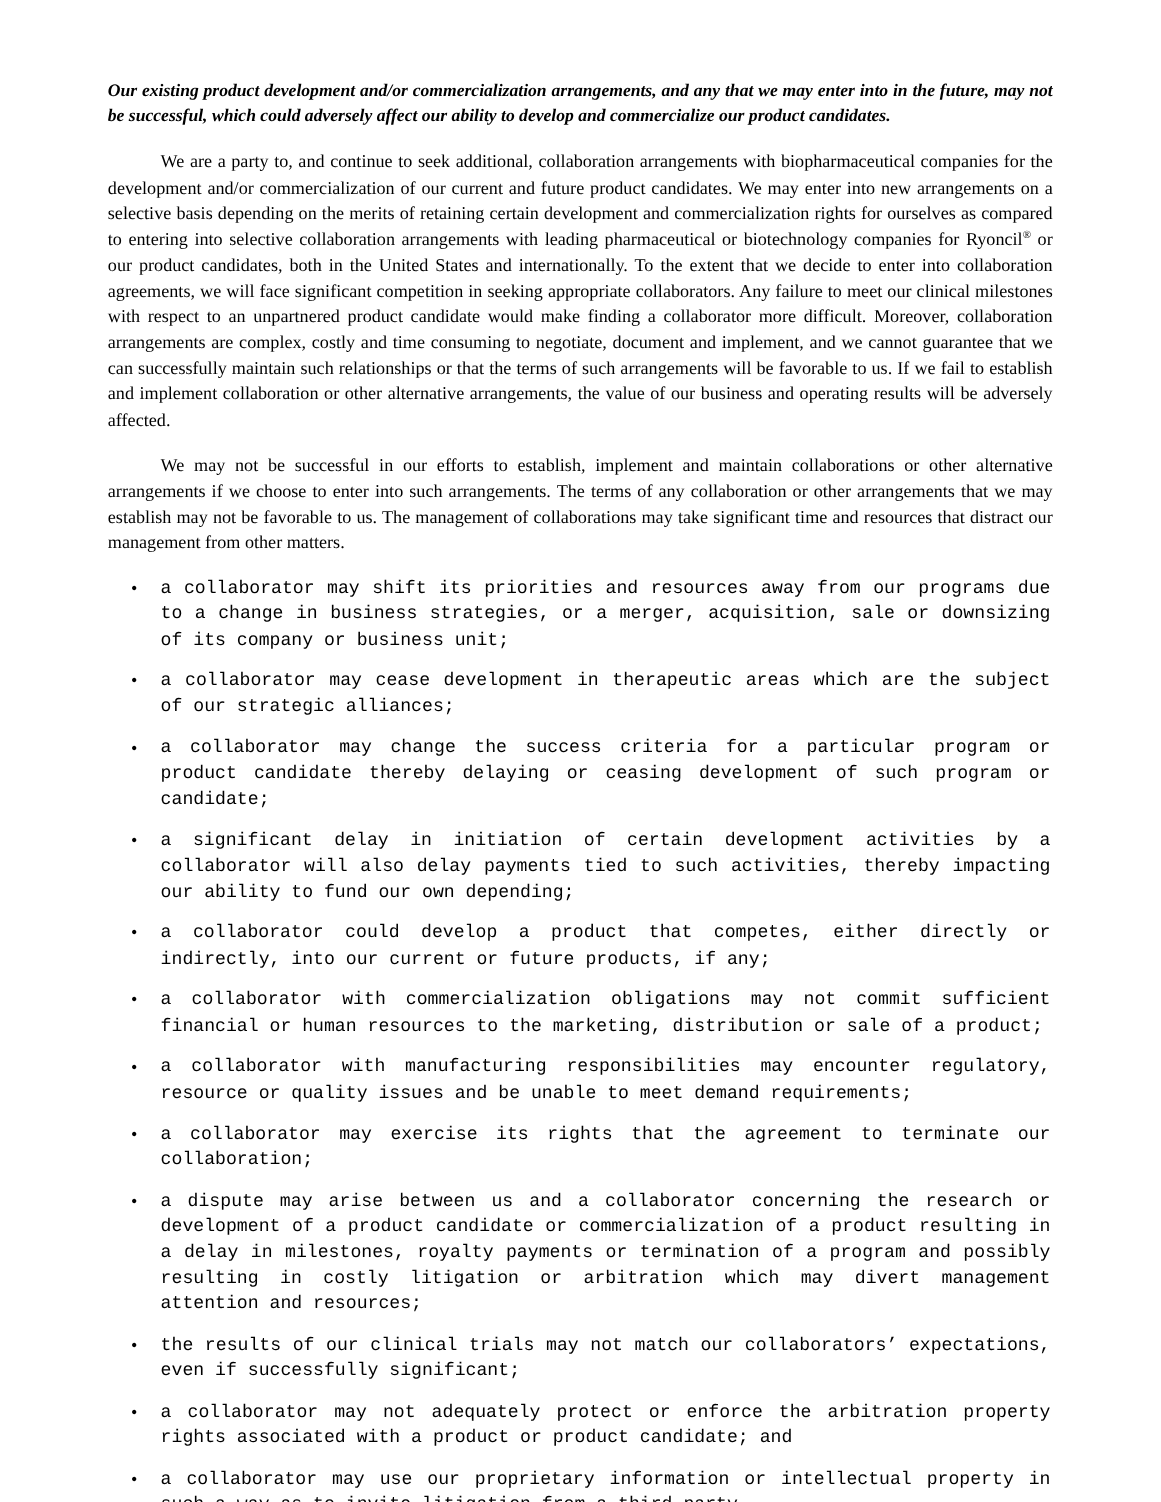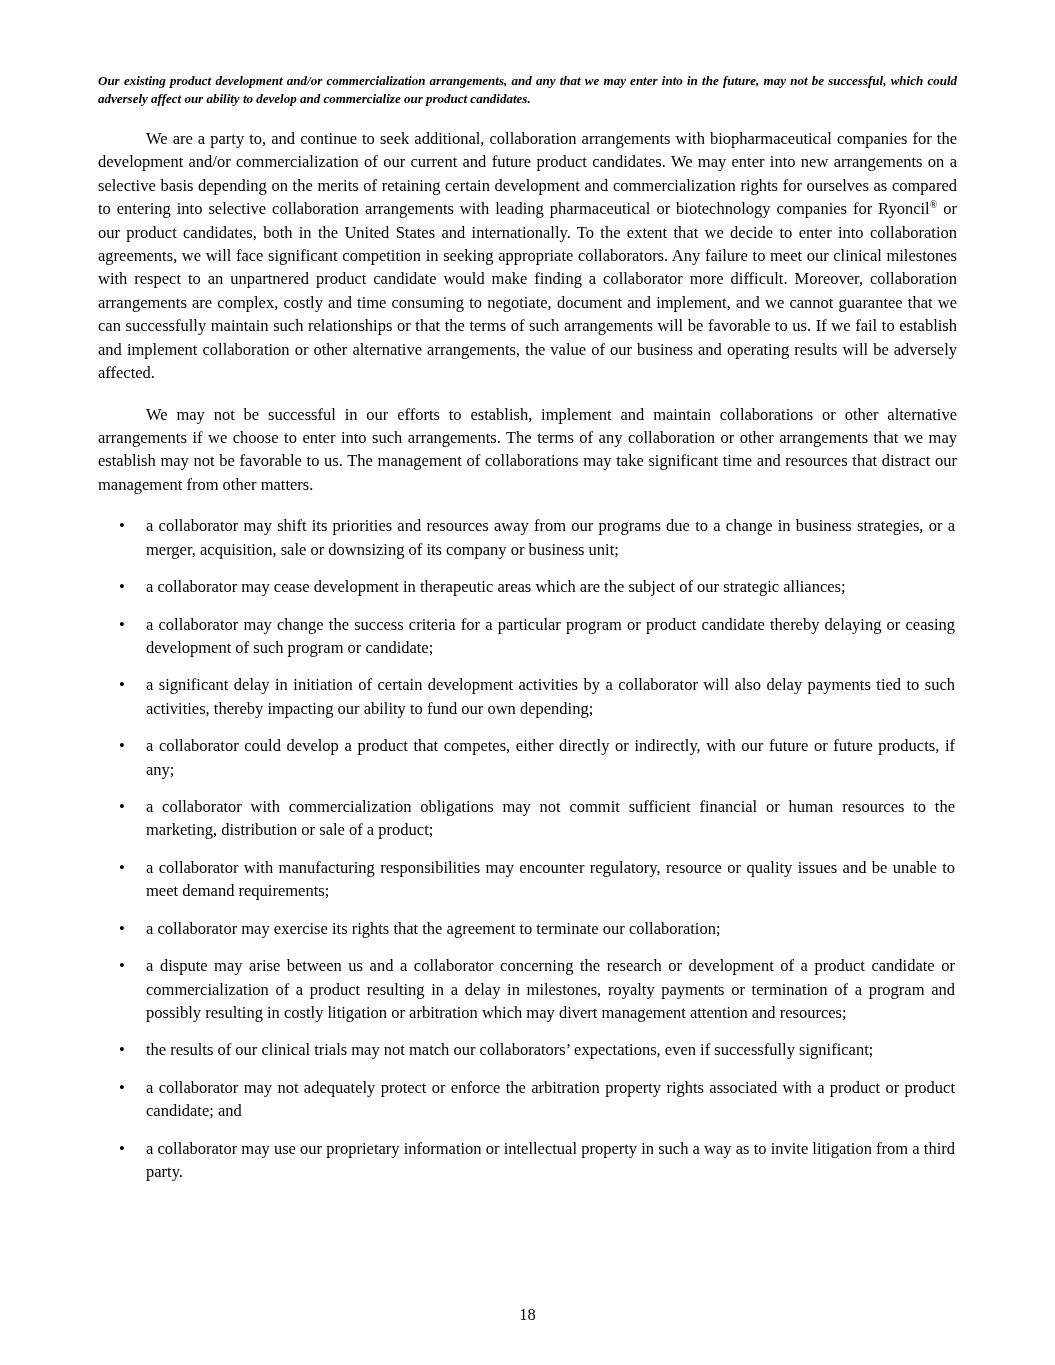--- a/index.html
+++ b/index.html
@@ -17,21 +17,21 @@
   .page {
     width: 1055px;
     min-height: 1365px;
     box-sizing: border-box;
     padding: 72px 98px 40px 98px;
     position: relative;
   }
   .doc-heading {
     font-weight: bold;
     font-style: italic;
-    font-size: 13px;
+    font-size: 16px;
     line-height: 1.42;
     text-align: justify;
     text-justify: inter-word;
     margin: 0 0 18px 0;
   }
   p.body-para {
     font-size: 16.5px;
     line-height: 1.42;
     text-align: justify;
     text-justify: inter-word;
@@ -55,20 +55,21 @@
     font-size: 16.5px;
     line-height: 1.42;
   }
   .bullet-text {
     flex: 1 1 auto;
     font-size: 16.5px;
     line-height: 1.42;
     text-align: justify;
     text-justify: inter-word;
     padding-right: 2px;
+    font-family: Liberation Mono, monospace;
   }
   .spacer-after-list {
     height: 10px;
   }
   .page-number {
     position: absolute;
     left: 0;
     right: 0;
     bottom: 40px;
     text-align: center;
@@ -104,21 +105,21 @@
     <li class="bullet-item">
       <span class="bullet-mark">•</span>
       <span class="bullet-text">a collaborator may change the success criteria for a particular program or product candidate thereby delaying or ceasing development of such program or candidate;</span>
     </li>
     <li class="bullet-item">
       <span class="bullet-mark">•</span>
       <span class="bullet-text">a significant delay in initiation of certain development activities by a collaborator will also delay payments tied to such activities, thereby impacting our ability to fund our own depending;</span>
     </li>
     <li class="bullet-item">
       <span class="bullet-mark">•</span>
-      <span class="bullet-text">a collaborator could develop a product that competes, either directly or indirectly, with our future or future products, if any;</span>
+      <span class="bullet-text">a collaborator could develop a product that competes, either directly or indirectly, into our current or future products, if any;</span>
     </li>
     <li class="bullet-item">
       <span class="bullet-mark">•</span>
       <span class="bullet-text">a collaborator with commercialization obligations may not commit sufficient financial or human resources to the marketing, distribution or sale of a product;</span>
     </li>
     <li class="bullet-item">
       <span class="bullet-mark">•</span>
       <span class="bullet-text">a collaborator with manufacturing responsibilities may encounter regulatory, resource or quality issues and be unable to meet demand requirements;</span>
     </li>
     <li class="bullet-item">

